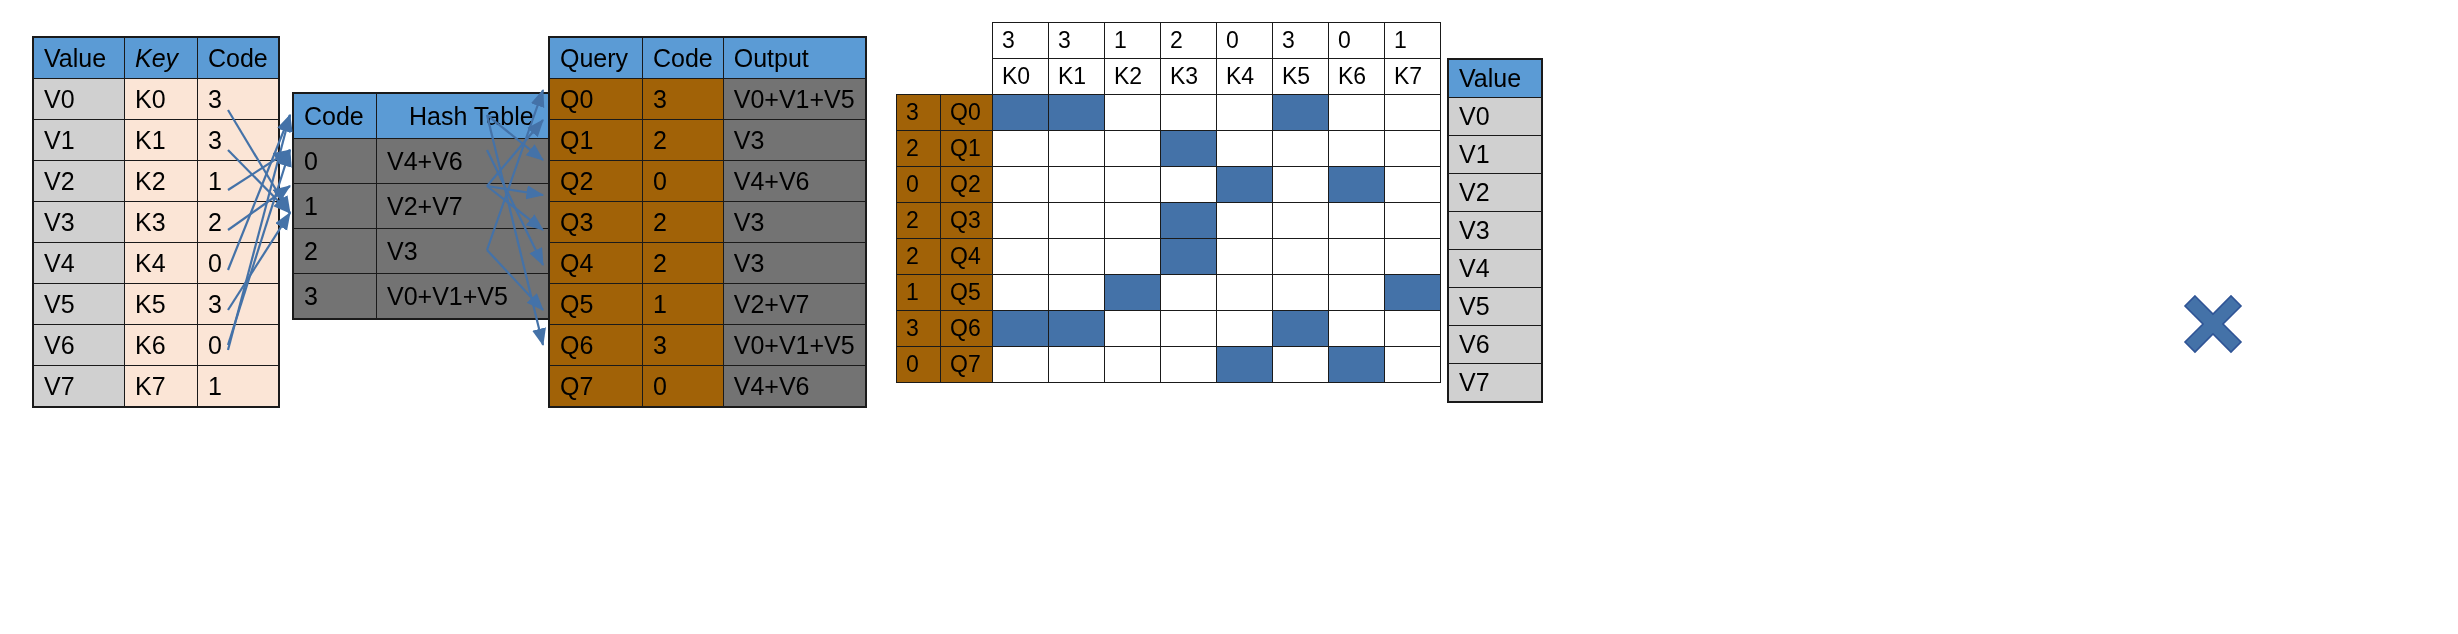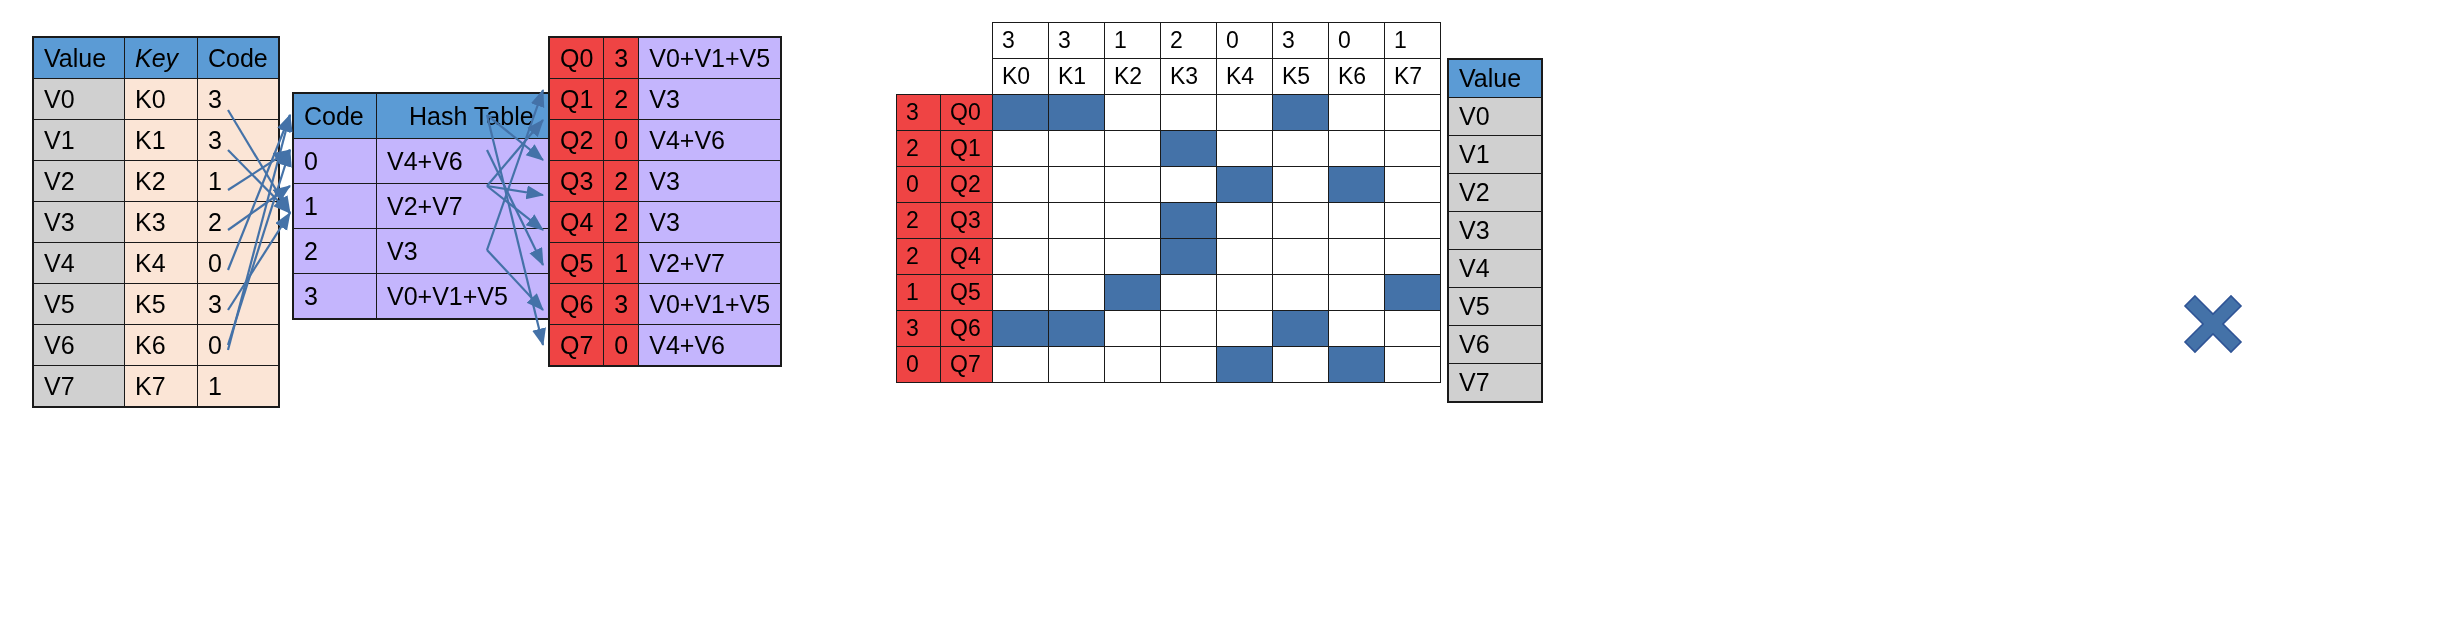--- a/index.html
+++ b/index.html
@@ -5,22 +5,22 @@
   html,body{margin:0;padding:0;background:#ffffff;}
   body{width:2458px;height:634px;position:relative;overflow:hidden;
        font-family:"Liberation Sans",sans-serif;color:#000;}
 
   .tbl{position:absolute;border-collapse:collapse;border:2px solid #1a1a1a;}
   .tbl td,.tbl th{border:1.6px solid #1a1a1a;padding:0 10px;font-size:25px;
        font-weight:400;text-align:left;vertical-align:middle;white-space:nowrap;}
   .hdr{background:#5b9bd5;font-weight:400;}
   .grey{background:#d0d0d0;}
   .peach{background:#fbe5d6;}
-  .lav{background:#c4b5fd;margin-top:16px;}
-  .cream{background:#ef4444;}
+  .lav{background:#737373;margin-top:16px;}
+  .cream{background:#a16207;}
 
   
   #value-key-code-table{left:32px;top:36px;}
   #value-key-code-table td,#value-key-code-table th{height:40px;}
   #value-key-code-table .c1{width:70px;}
   #value-key-code-table .c2{width:52px;font-style:italic;}
   #value-key-code-table .c3{width:54px;}
 
   
   #hash-table{left:292px;top:92px;}
@@ -137,20 +137,25 @@
   </tr>
   <tr>
     <td class="lav">3</td>
     <td class="lav">V0+V1+V5</td>
   </tr>
 </tbody>
   </table>
 
 <table class="tbl" id="query-table">
   <tbody>
+      <tr>
+    <th class="hdr q1">Query</th>
+    <th class="hdr q2">Code</th>
+    <th class="hdr q3">Output</th>
+  </tr>
   <tr>
     <td class="cream">Q0</td>
     <td class="cream">3</td>
     <td class="lav">V0+V1+V5</td>
   </tr>
   <tr>
     <td class="cream">Q1</td>
     <td class="cream">2</td>
     <td class="lav">V3</td>
   </tr>

